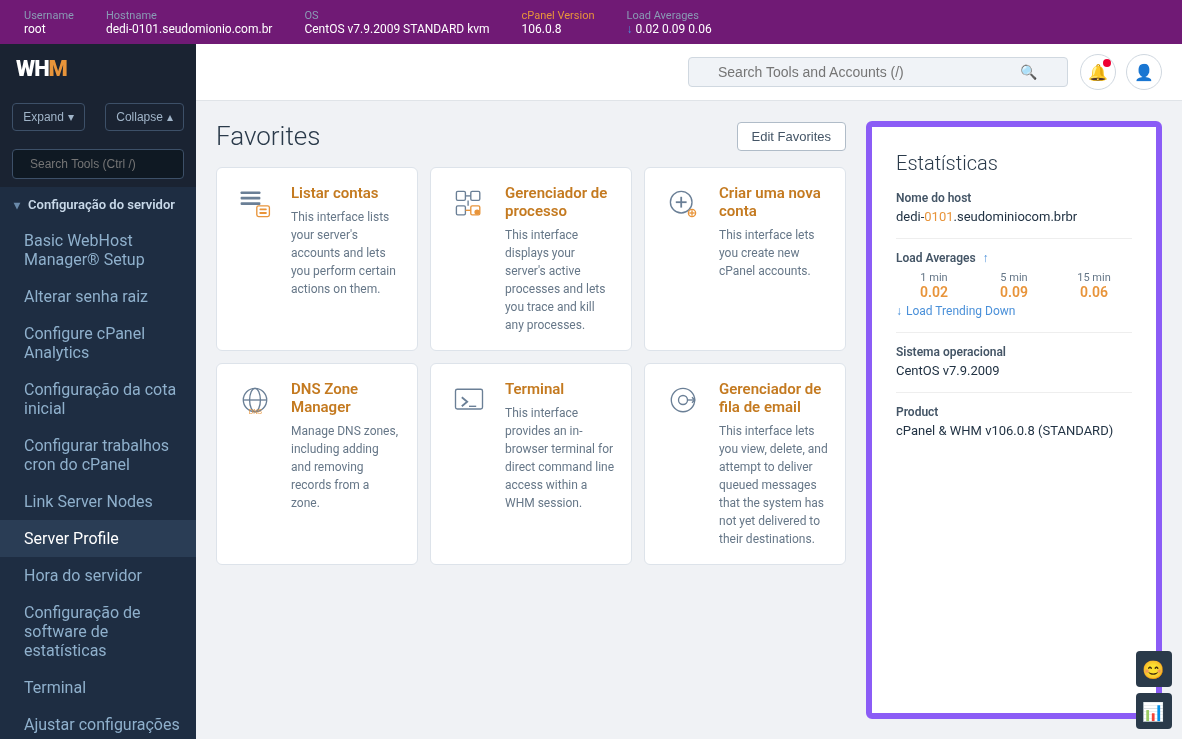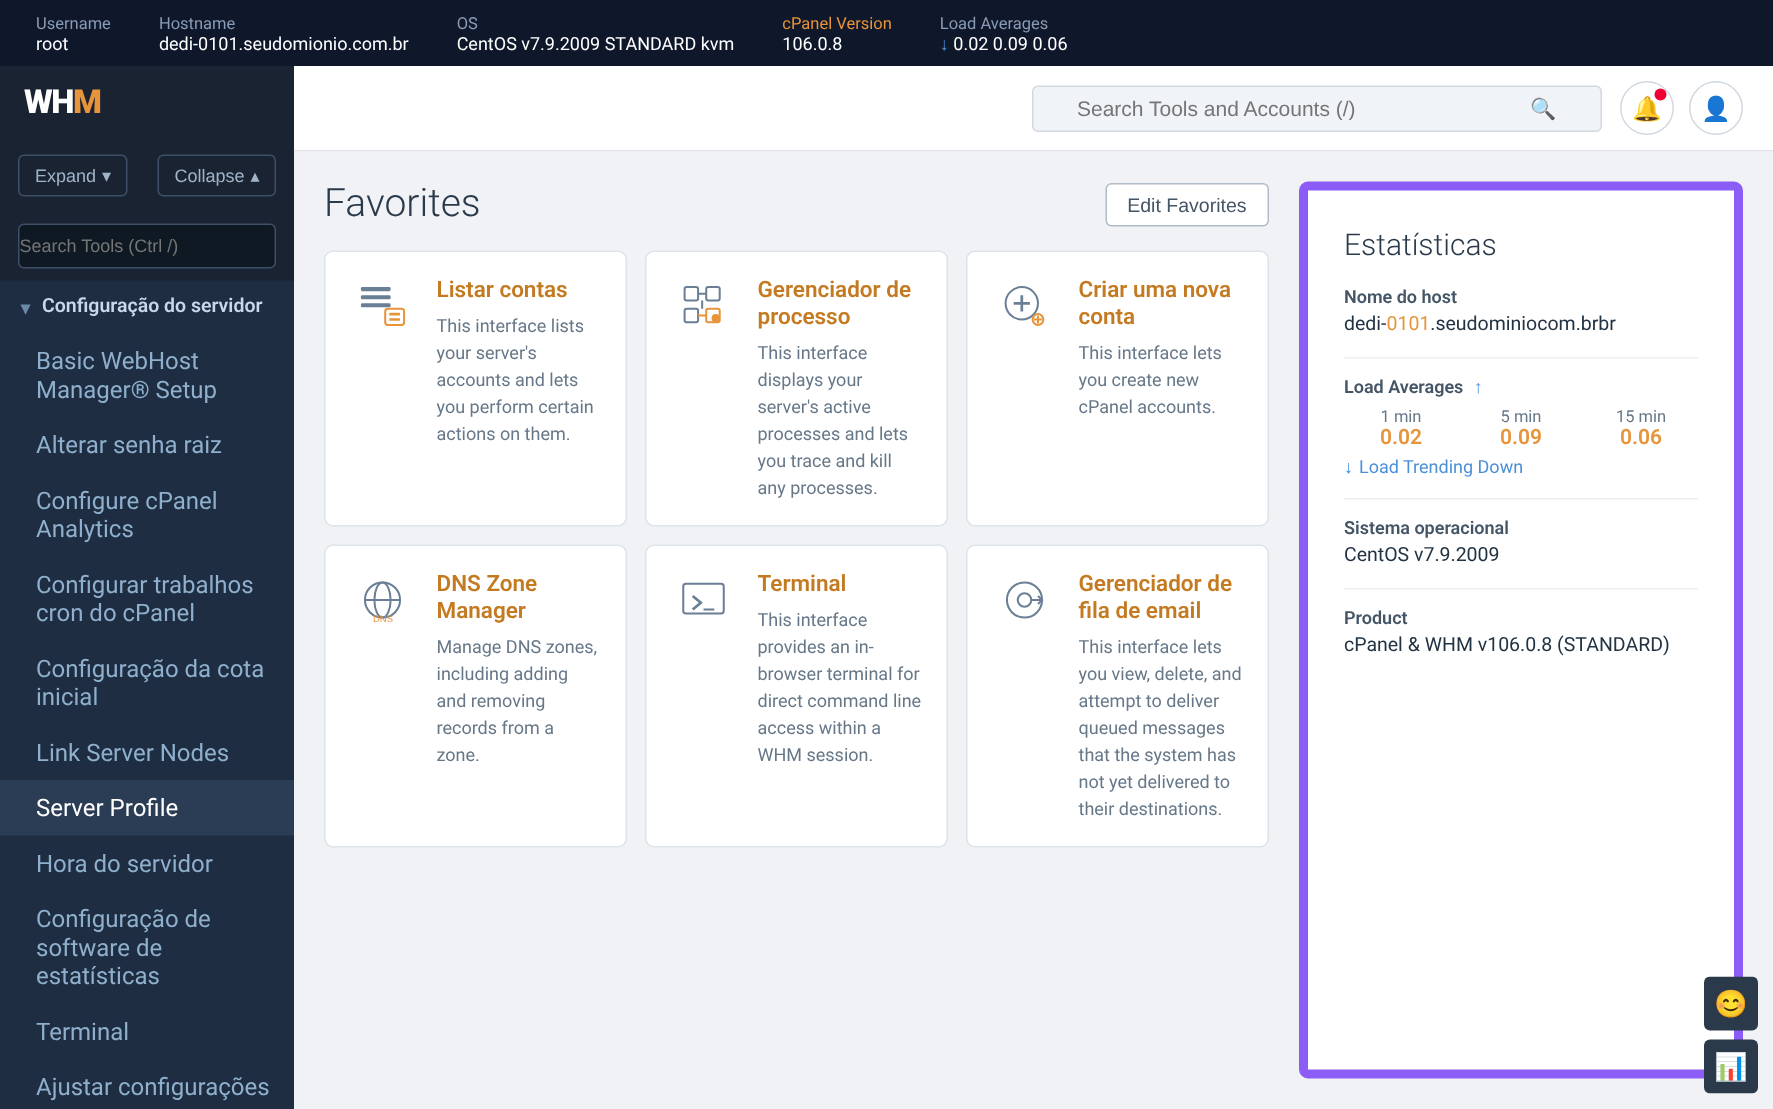--- a/index.html
+++ b/index.html
@@ -1,20 +1,20 @@
 <!DOCTYPE html>
 <html><head>
   <meta charset="utf-8">
   <style>
     * { box-sizing: border-box; margin: 0; padding: 0; }
     body { font-family: -apple-system, BlinkMacSystemFont, 'Segoe UI', Roboto, sans-serif; background: #f4f5f7; display: flex; flex-direction: column; height: 739px; width: 1182px; overflow: hidden; }
 
     
     .top-bar {
-      background: #0f172a;
+      background: #701a75;
       display: flex;
       align-items: center;
       padding: 6px 16px;
       gap: 32px;
       min-height: 44px;
     }
     .top-bar-info {
       display: flex;
       gap: 32px;
       flex: 1;
@@ -73,21 +73,21 @@
       align-items: center;
       justify-content: center;
       gap: 4px;
     }
     .sidebar-search {
       padding: 8px 12px;
       background: #1a2332;
     }
     .sidebar-search input {
       width: 100%;
-      padding: 7px 0;
+      padding: 7px 17px;
       background: #0f1923;
       border: 1px solid #3d5068;
       border-radius: 4px;
       color: #a0b4c8;
       font-size: 12px;
       outline: none;
     }
     .sidebar-section {
       padding: 0;
     }
@@ -364,24 +364,24 @@
       <div class="sidebar-item">
         <span>Basic WebHost Manager® Setup</span>
       </div>
       <div class="sidebar-item">
         <span>Alterar senha raiz</span>
       </div>
       <div class="sidebar-item">
         <span>Configure cPanel Analytics</span>
       </div>
       <div class="sidebar-item">
+        <span>Configuração da cota inicial</span>
+      </div>
+      <div class="sidebar-item">
         <span>Configurar trabalhos cron do cPanel</span>
-      </div>
-      <div class="sidebar-item">
-        <span>Configuração da cota inicial</span>
       </div>
       <div class="sidebar-item">
         <span>Link Server Nodes</span>
       </div>
       <div class="sidebar-item active">
         <span>Server Profile</span>
       </div>
       <div class="sidebar-item">
         <span>Hora do servidor</span>
       </div>

